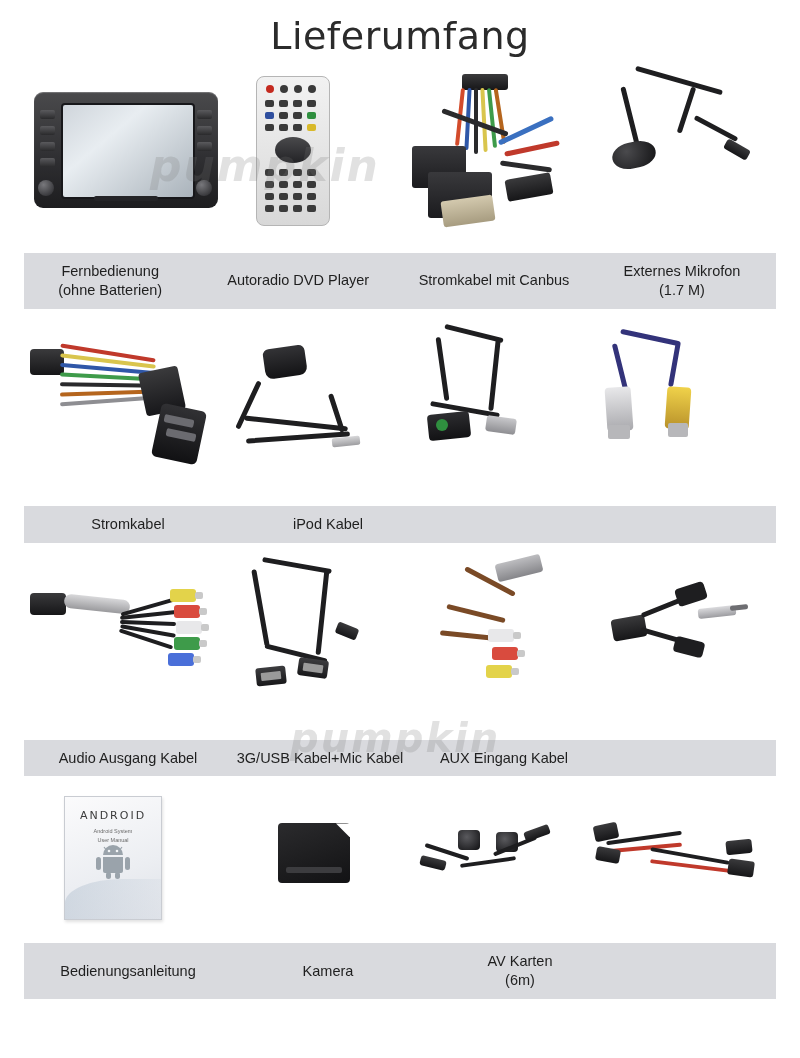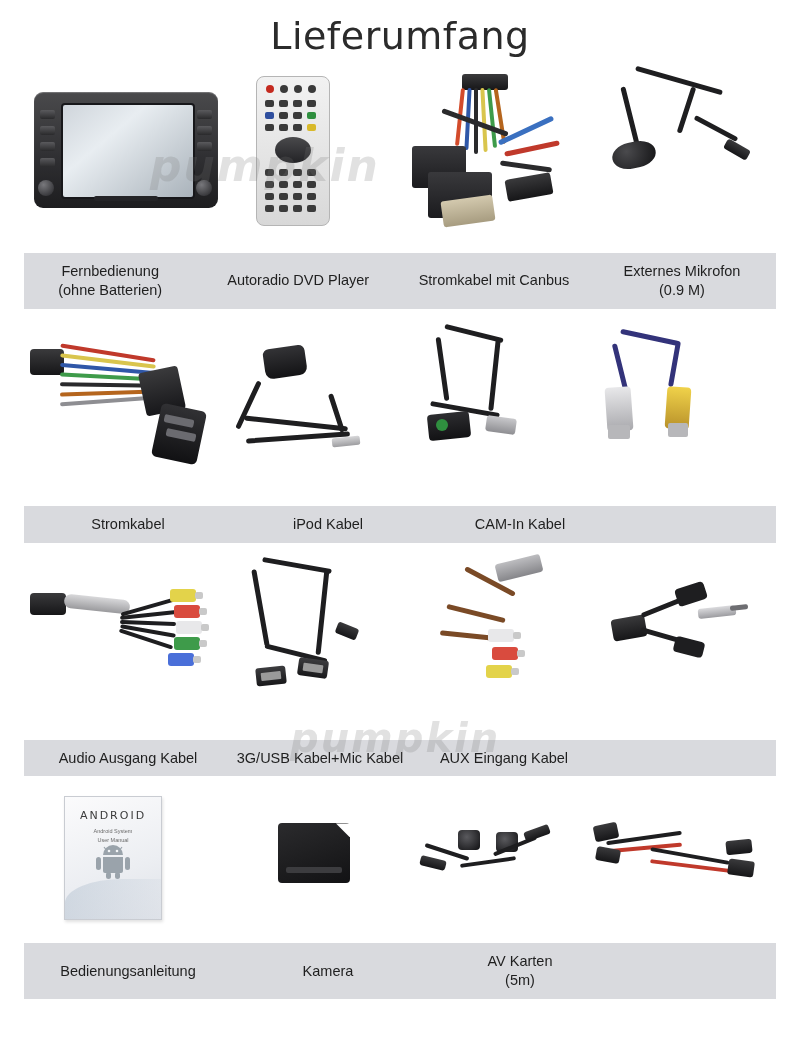--- a/index.html
+++ b/index.html
@@ -330,21 +330,21 @@
       <div class="label-cell" style="width:204px;">
         <span>Autoradio DVD Player</span>
         <span class="label-sub"></span>
       </div>
       <div class="label-cell" style="width:188px;">
         <span>Stromkabel mit Canbus</span>
         <span class="label-sub"></span>
       </div>
       <div class="label-cell" style="width:188px;">
         <span>Externes Mikrofon</span>
-        <span class="label-sub">(0.9 M)</span>
+        <span class="label-sub">(1.7 M)</span>
       </div>
     </div>
   </div>
 
   <div class="row" style="margin-top:12px;">
     <div class="images" style="height:185px;">
 
       <div class="img-cell" style="width:204px;height:185px;">
         <div class="connector black" style="left:6px;top:28px;width:34px;height:26px;border-radius:4px;"></div>
         <div class="wire" style="left:36px;top:30px;width:96px;height:4px;background:#c0392b;transform:rotate(9deg);"></div>
@@ -389,23 +389,20 @@
         <div class="art" style="left:20px;top:104px;width:22px;height:14px;background:#b7b7ba;border-radius:2px;"></div>
       </div>
     </div>
 
     <div class="labels">
       <div class="label-cell" style="width:204px;justify-content:flex-end;">
         <span>Stromkabel</span>
       </div>
       <div class="label-cell" style="width:188px;">
         <span>iPod Kabel</span>
-      </div>
-      <div class="label-cell" style="width:188px;">
-        <span>CAM-In Kabel</span>
       </div>
     </div>
   </div>
 
   <div class="row" style="margin-top:12px;">
     <div class="images" style="height:185px;">
 
       <div class="img-cell" style="width:204px;height:185px;">
         <div class="connector black" style="left:6px;top:38px;width:36px;height:22px;border-radius:4px;"></div>
         <div class="art" style="left:40px;top:42px;width:66px;height:14px;background:linear-gradient(180deg,#d8d8da,#9a9a9d);border-radius:7px;transform:rotate(6deg);"></div>
@@ -543,21 +540,21 @@
 
     <div class="labels">
       <div class="label-cell" style="width:204px;">
         <span>Bedienungsanleitung</span>
       </div>
       <div class="label-cell" style="width:188px;">
         <span>Kamera</span>
       </div>
       <div class="label-cell" style="width:188px;">
         <span>AV Karten</span>
-        <span class="label-sub">(5m)</span>
+        <span class="label-sub">(6m)</span>
       </div>
     </div>
   </div>
 
   <div class="watermark" style="left:150px; top:140px; font-size:44px;">pumpkin</div>
   <div class="watermark" style="left:290px; top:715px; font-size:40px;">pumpkin</div>
 
 </div>
 
 </body></html>

